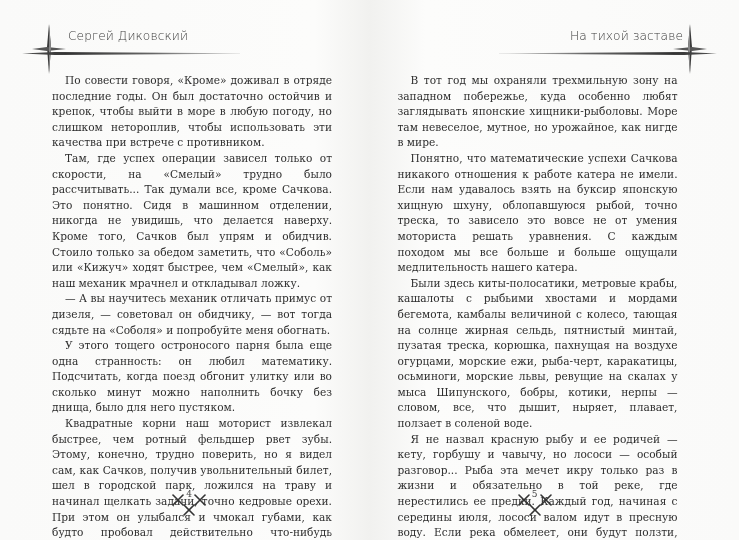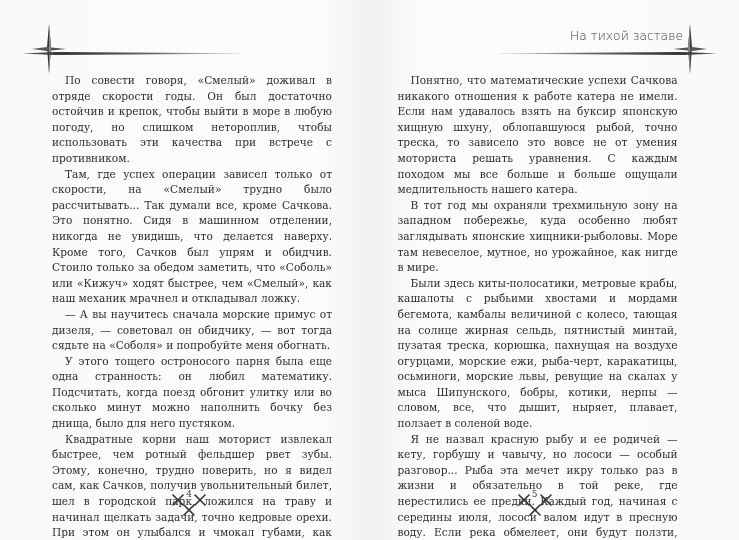--- a/index.html
+++ b/index.html
@@ -41,25 +41,26 @@
 
 <div class="spread">
 
   <div class="page left">
     <svg class="star" viewBox="0 0 34 50">
       <polygon points="17,0 19,23 17,50 15,23" fill="#3a3a3a"></polygon>
       <polygon points="0,25 15,23 34,25 15,27" fill="#555"></polygon>
       <polygon points="17,0 17,50 19,23" fill="#888"></polygon>
     </svg>
     <div class="rule"></div>
+    <div class="running-head">Сергей Диковский</div>
 
     <div class="body-text">
-      <p class="para">По совести говоря, «Смелый» доживал в отряде скорости годы. Он был достаточно остойчив и крепок, чтобы выйти в море в любую погоду, но слишком нетороплив, чтобы использовать эти качества при встрече с противником.</p>
+      <p class="para">По совести говоря, «Кроме» доживал в отряде последние годы. Он был достаточно остойчив и крепок, чтобы выйти в море в любую погоду, но слишком нетороплив, чтобы использовать эти качества при встрече с противником.</p>
       <p class="para">Там, где успех операции зависел только от скорости, на «Смелый» трудно было рассчитывать... Так думали все, кроме Сачкова. Это понятно. Сидя в машинном отделении, никогда не увидишь, что делается наверху. Кроме того, Сачков был упрям и обидчив. Стоило только за обедом заметить, что «Соболь» или «Кижуч» ходят быстрее, чем «Смелый», как наш механик мрачнел и откладывал ложку.</p>
-      <p class="dialog">— А вы научитесь сначала морские примус от дизеля, — советовал он обидчику, — вот тогда сядьте на «Соболя» и попробуйте меня обогнать.</p>
+      <p class="dialog">— А вы научитесь механик отличать примус от дизеля, — советовал он обидчику, — вот тогда сядьте на «Соболя» и попробуйте меня обогнать.</p>
       <p class="para">У этого тощего остроносого парня была еще одна странность: он любил математику. Подсчитать, когда поезд обгонит улитку или во сколько минут можно наполнить бочку без днища, было для него пустяком.</p>
       <p class="para">Квадратные корни наш моторист извлекал быстрее, чем ротный фельдшер рвет зубы. Этому, конечно, трудно поверить, но я видел сам, как Сачков, получив увольнительный билет, шел в городской парк, ложился на траву и начинал щелкать задачи, точно кедровые орехи. При этом он улыбался и чмокал губами, как будто пробовал действительно что-нибудь путное.</p>
 
     </div>
 
     <div class="folio">
       <svg width="60" height="34" viewBox="0 0 60 34">
         <g stroke="#333" stroke-width="1.6" stroke-linecap="round">
           <line x1="14" y1="6" x2="24" y2="16"></line>
             <line x1="24" y1="6" x2="14" y2="16"></line>
@@ -76,22 +77,22 @@
   <div class="page right">
     <svg class="star" viewBox="0 0 34 50">
       <polygon points="17,0 19,23 17,50 15,23" fill="#3a3a3a"></polygon>
       <polygon points="34,25 19,23 0,25 19,27" fill="#555"></polygon>
       <polygon points="17,0 17,50 15,23" fill="#888"></polygon>
     </svg>
     <div class="rule"></div>
     <div class="running-head">На тихой заставе</div>
 
     <div class="body-text">
+      <p class="para">В тот год мы охраняли трехмильную зону на западном побережье, куда особенно любят заглядывать японские хищники-рыболовы. Море там невеселое, мутное, но урожайное, как нигде в мире.</p>
       <p class="para">Понятно, что математические успехи Сачкова никакого отношения к работе катера не имели. Если нам удавалось взять на буксир японскую хищную шхуну, облопавшуюся рыбой, точно треска, то зависело это вовсе не от умения моториста решать уравнения. С каждым походом мы все больше и больше ощущали медлительность нашего катера.</p>
-      <p class="para">В тот год мы охраняли трехмильную зону на западном побережье, куда особенно любят заглядывать японские хищники-рыболовы. Море там невеселое, мутное, но урожайное, как нигде в мире.</p>
       <p class="para">Были здесь киты-полосатики, метровые крабы, кашалоты с рыбьими хвостами и мордами бегемота, камбалы величиной с колесо, тающая на солнце жирная сельдь, пятнистый минтай, пузатая треска, корюшка, пахнущая на воздухе огурцами, морские ежи, рыба-черт, каракатицы, осьминоги, морские львы, ревущие на скалах у мыса Шипунского, бобры, котики, нерпы — словом, все, что дышит, ныряет, плавает, ползает в соленой воде.</p>
       <p class="para">Я не назвал красную рыбу и ее родичей — кету, горбушу и чавычу, но лососи — особый разговор... Рыба эта мечет икру только раз в жизни и обязательно в той реке, где нерестились ее предки. Каждый год, начиная с середины июля, лососи валом идут в пресную воду. Если река обмелеет, они будут ползти, если дорогу закроет коряжина или камень, они будут скакать.</p>
 
     </div>
 
     <div class="folio">
       <svg width="60" height="34" viewBox="0 0 60 34">
         <g stroke="#333" stroke-width="1.6" stroke-linecap="round">
           <line x1="14" y1="6" x2="24" y2="16"></line>
             <line x1="24" y1="6" x2="14" y2="16"></line>

